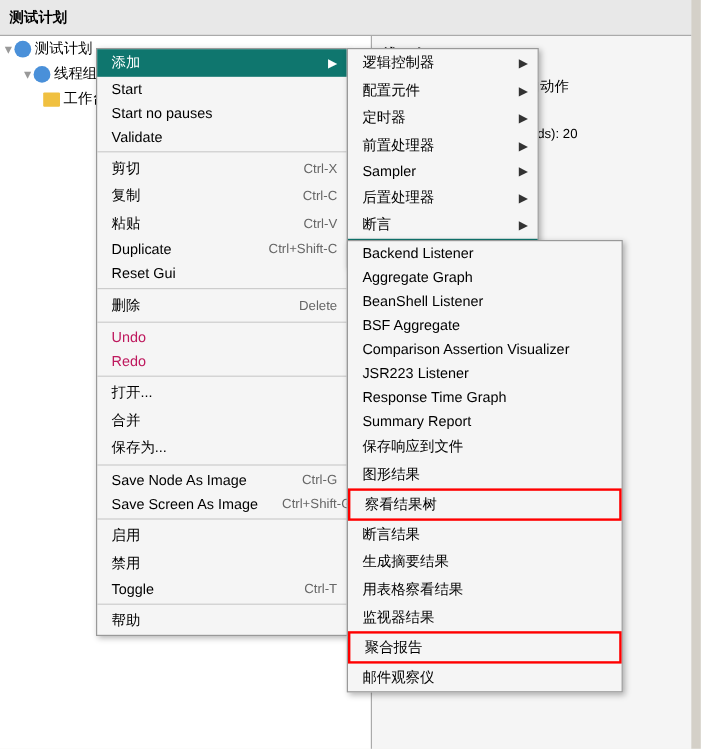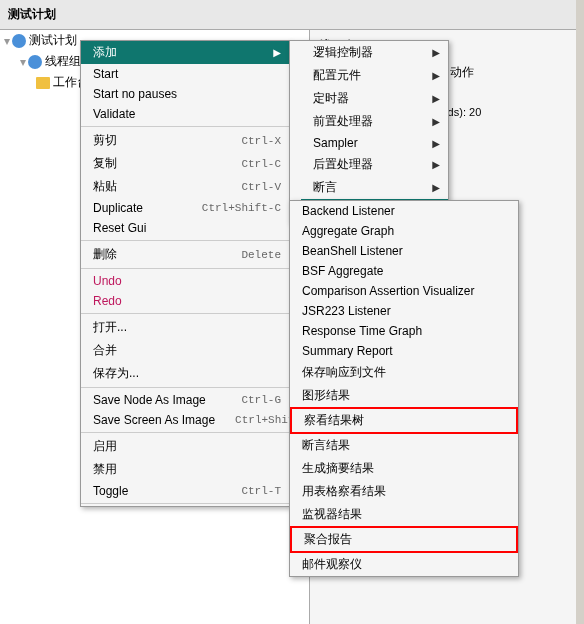--- a/index.html
+++ b/index.html
@@ -115,21 +115,20 @@
 
     .menu-item.disabled {
       color: #be185d;
       cursor: default;
     }
 
     .menu-item .shortcut {
       margin-left: 20px;
       color: #666;
       font-size: 11px;
-      font-family: Liberation Mono, monospace;
     }
 
     .menu-separator {
       height: 1px;
       background: #ccc;
       margin: 2px 0;
     }
 
     .menu-item .arrow {
       font-size: 10px;
@@ -144,21 +143,20 @@
     .context-menu-2 {
       position: absolute;
       top: 40px;
       left: 289px;
       width: 160px;
       background: #f5f5f5;
       border: 1px solid #999;
       box-shadow: 2px 2px 5px rgba(0,0,0,0.3);
       pointer-events: auto;
       z-index: 101;
-      padding-left: 11px;
     }
 
     
     .context-menu-3 {
       position: absolute;
       top: 200px;
       left: 289px;
       width: 230px;
       background: #f5f5f5;
       border: 1px solid #999;
@@ -313,20 +311,23 @@
         <span>启用</span>
       </div>
       <div class="menu-item">
         <span>禁用</span>
       </div>
       <div class="menu-item">
         <span>Toggle</span>
         <span class="shortcut">Ctrl-T</span>
       </div>
       <div class="menu-separator"></div>
+      <div class="menu-item">
+        <span>帮助</span>
+      </div>
     </div>
 
     <div class="context-menu-2">
       <div class="menu-item">
         <span>逻辑控制器</span>
         <span class="arrow">▶</span>
       </div>
       <div class="menu-item">
         <span>配置元件</span>
         <span class="arrow">▶</span>

